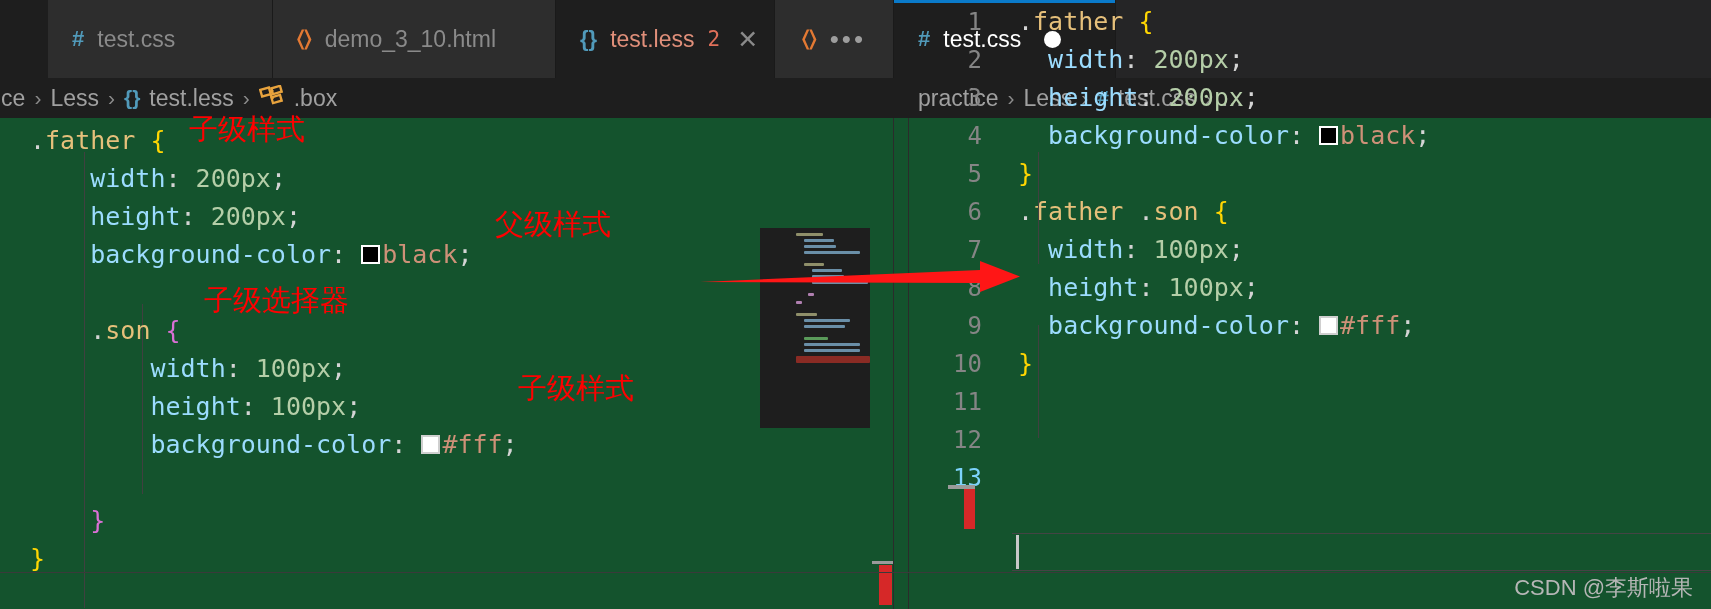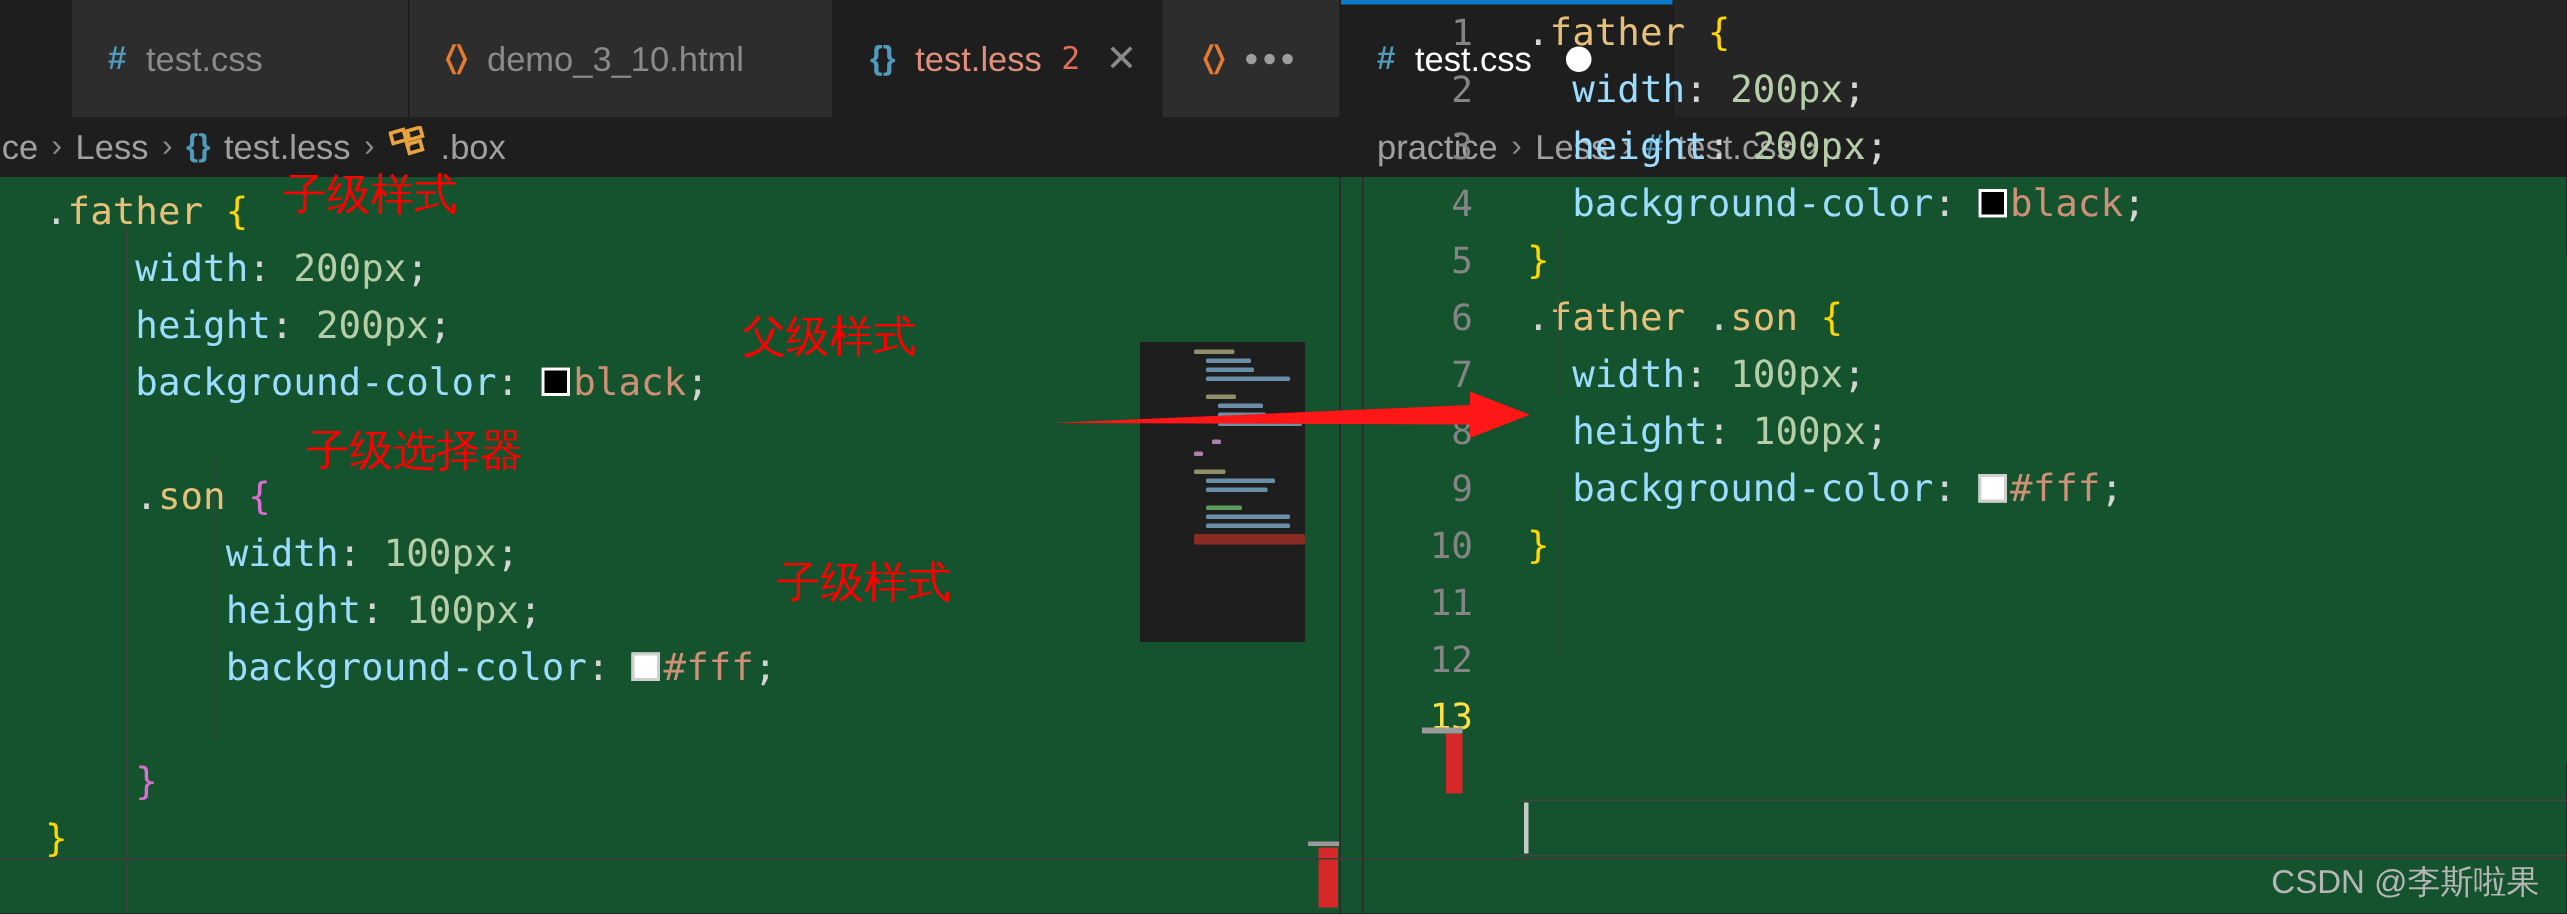--- a/index.html
+++ b/index.html
@@ -100,21 +100,21 @@
   .guide { position:absolute; width:1px; background:#404040; }
 
   
   .gutter {
     position:absolute; left:930px; top:3px;
     font-family:"DejaVu Sans Mono","Liberation Mono", monospace;
     font-size:24px; line-height:38px; color:#858585;
     text-align:right; width:52px;
   }
   .gutter .ln { display:block; height:38px; }
-  .gutter .ln.cur { color:#fde047;text-align:right; }
+  .gutter .ln.cur { color:#7dd3fc;text-align:right; }
 
   
   .curline {
     position:absolute; left:1012px; width:699px; height:38px;
     border-top:1px solid #444; border-bottom:1px solid #444;
   }
   .cursor {
     position:absolute; width:3px; height:34px; background:#c8c8c8;
   }
 

